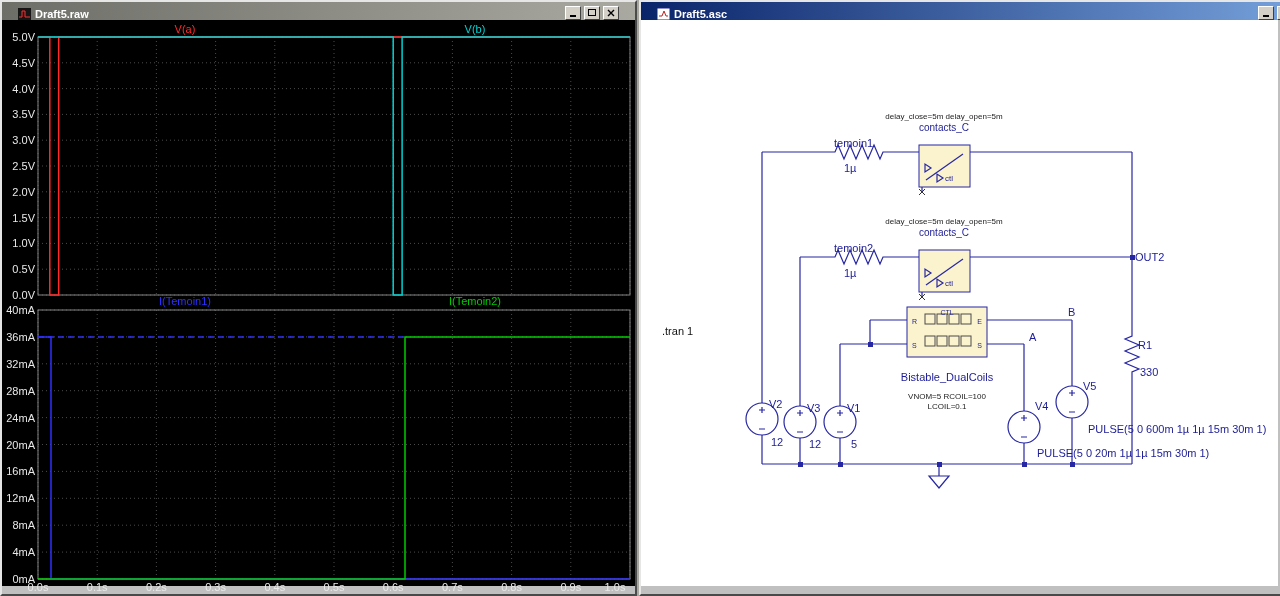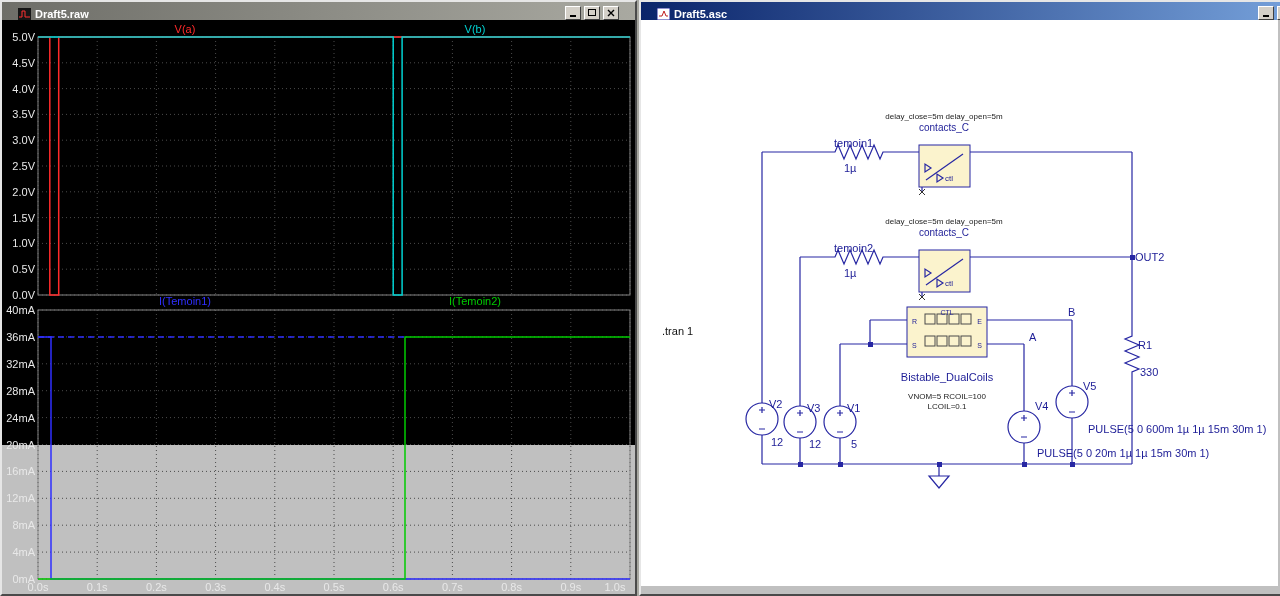--- a/index.html
+++ b/index.html
@@ -10,21 +10,21 @@
   #win-right{left:639px;top:0;width:691px;height:596px;}
   .titlebar{height:18px;display:flex;align-items:flex-end;padding:0 16px;gap:3px;}
   .titlebar.inactive{background:linear-gradient(90deg,#6e6e68,#a9a9a1);}
   .titlebar.active{background:linear-gradient(90deg,#0a246a,#7ba7e0);}
   .titlebar .title{color:#fff;font-size:11px;font-weight:bold;flex:1;
     white-space:nowrap;overflow:hidden;}
   .tbtn{width:16px;height:14px;background:#d4d0c8;border:1px solid;
     border-color:#fff #404040 #404040 #fff;display:flex;align-items:center;
     justify-content:center;padding:0;cursor:default;}
   .win-icon{width:14px;height:13px;display:flex;align-items:center;}
-  .plot-bg{position:relative;width:633px;height:425px;background:#000;text-align:center;}
+  .plot-bg{position:relative;width:633px;height:566px;background:#000;text-align:center;}
   .canvas{position:relative;width:637px;height:566px;background:#ffffff;overflow:hidden;}
   .bottom-strip{width:637px;height:8px;background:#c0c0c0;}
   
   .grid{stroke:#4a4a4a;stroke-width:1;stroke-dasharray:1 3;}
   .panebox{fill:none;stroke:#848484;stroke-width:1;}
   .ticklabel{fill:#e8e8e8;font-size:11px;font-family:"Liberation Sans",sans-serif;}
   .legend{font-size:11px;font-family:"Liberation Sans",sans-serif;}
   
   .wire{stroke:#2727a3;stroke-width:1.2;fill:none;}
   .sym{stroke:#2727a3;stroke-width:1.2;fill:none;}

